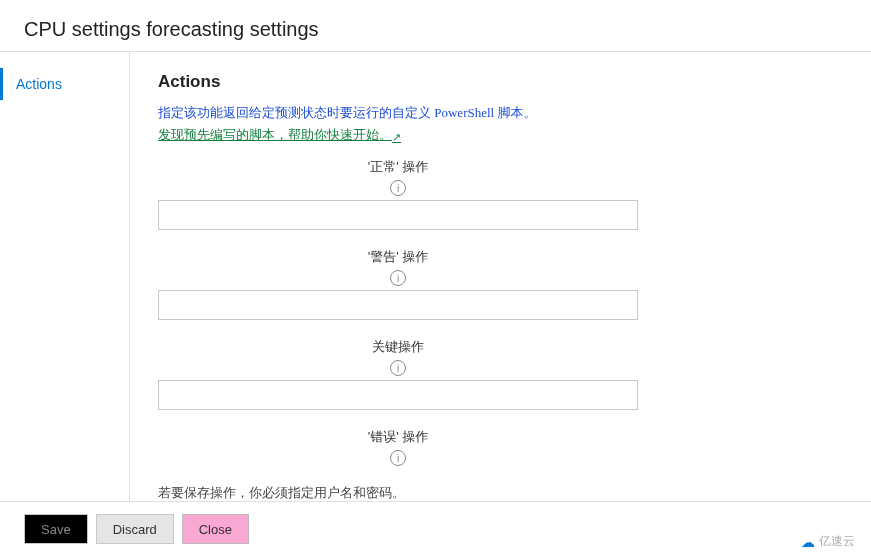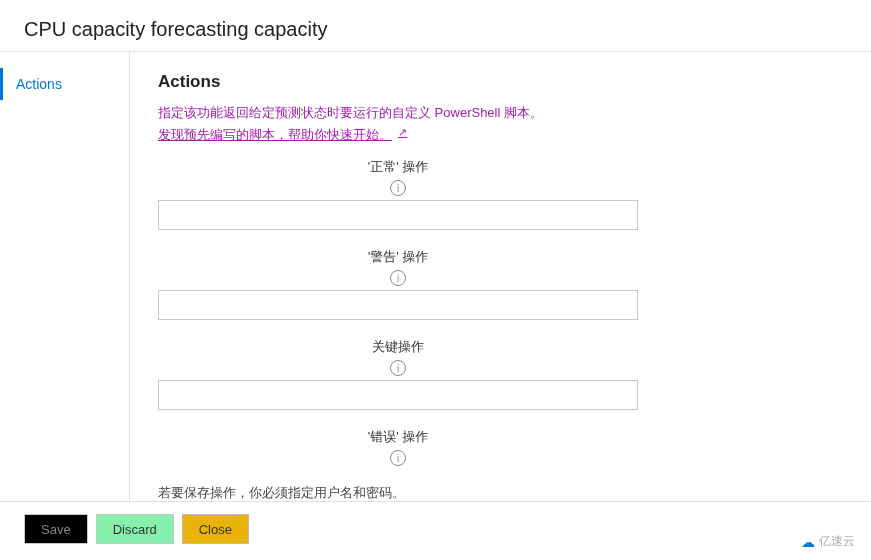--- a/index.html
+++ b/index.html
@@ -78,32 +78,33 @@
 
     .content-section-title {
       font-size: 17px;
       font-weight: 700;
       color: #222;
       margin-bottom: 12px;
     }
 
     .description-text {
       font-size: 13px;
-      color: #a21caf;
+      color: #1d4ed8;
       margin-bottom: 4px;
+      font-family: Liberation Serif, serif;
     }
 
     .link-text {
-      color: #a21caf;
+      color: #15803d;
       font-size: 13px;
       text-decoration: underline;
       cursor: pointer;
       display: inline-flex;
-      align-items: flex-start;
-      gap: 6px;
+      align-items: flex-end;
+      gap: 0;
     }
 
     .link-text .ext-icon {
       font-size: 11px;
     }
 
     .field-group {
       margin-bottom: 18px;
     }
 
@@ -164,33 +165,33 @@
       align-items: center;
       gap: 8px;
     }
 
     .btn {
       height: 30px;
       padding: 0 16px;
       font-size: 13px;
       cursor: pointer;
       border: 1px solid #c8c8c8;
-      background: #86efac;
+      background: #e5e5e5;
       color: #333;
       font-family: "Segoe UI", Arial, sans-serif;
     }
 
     .btn-primary {
       background: #000000;
       border-color: #c8c8c8;
       color: #888;
     }
 
     .btn-close {
-      background: #eab308;
+      background: #f9a8d4;
       border-color: #bbb;
       color: #333;
     }
 
     .watermark {
       position: absolute;
       bottom: 10px;
       right: 16px;
       font-size: 12px;
       color: #aaa;
@@ -206,21 +207,21 @@
 
     .section-header-row {
       margin-bottom: 12px;
     }
   </style>
 </head>
 <body>
 
 <div class="dialog-container">
   <div class="dialog-header">
-    <div class="dialog-title">CPU capacity forecasting capacity</div>
+    <div class="dialog-title">CPU settings forecasting settings</div>
   </div>
 
   <div class="dialog-body">
     <div class="sidebar">
       <div class="sidebar-item active">
         <span>Actions</span>
       </div>
     </div>
 
     <div class="content-area">

